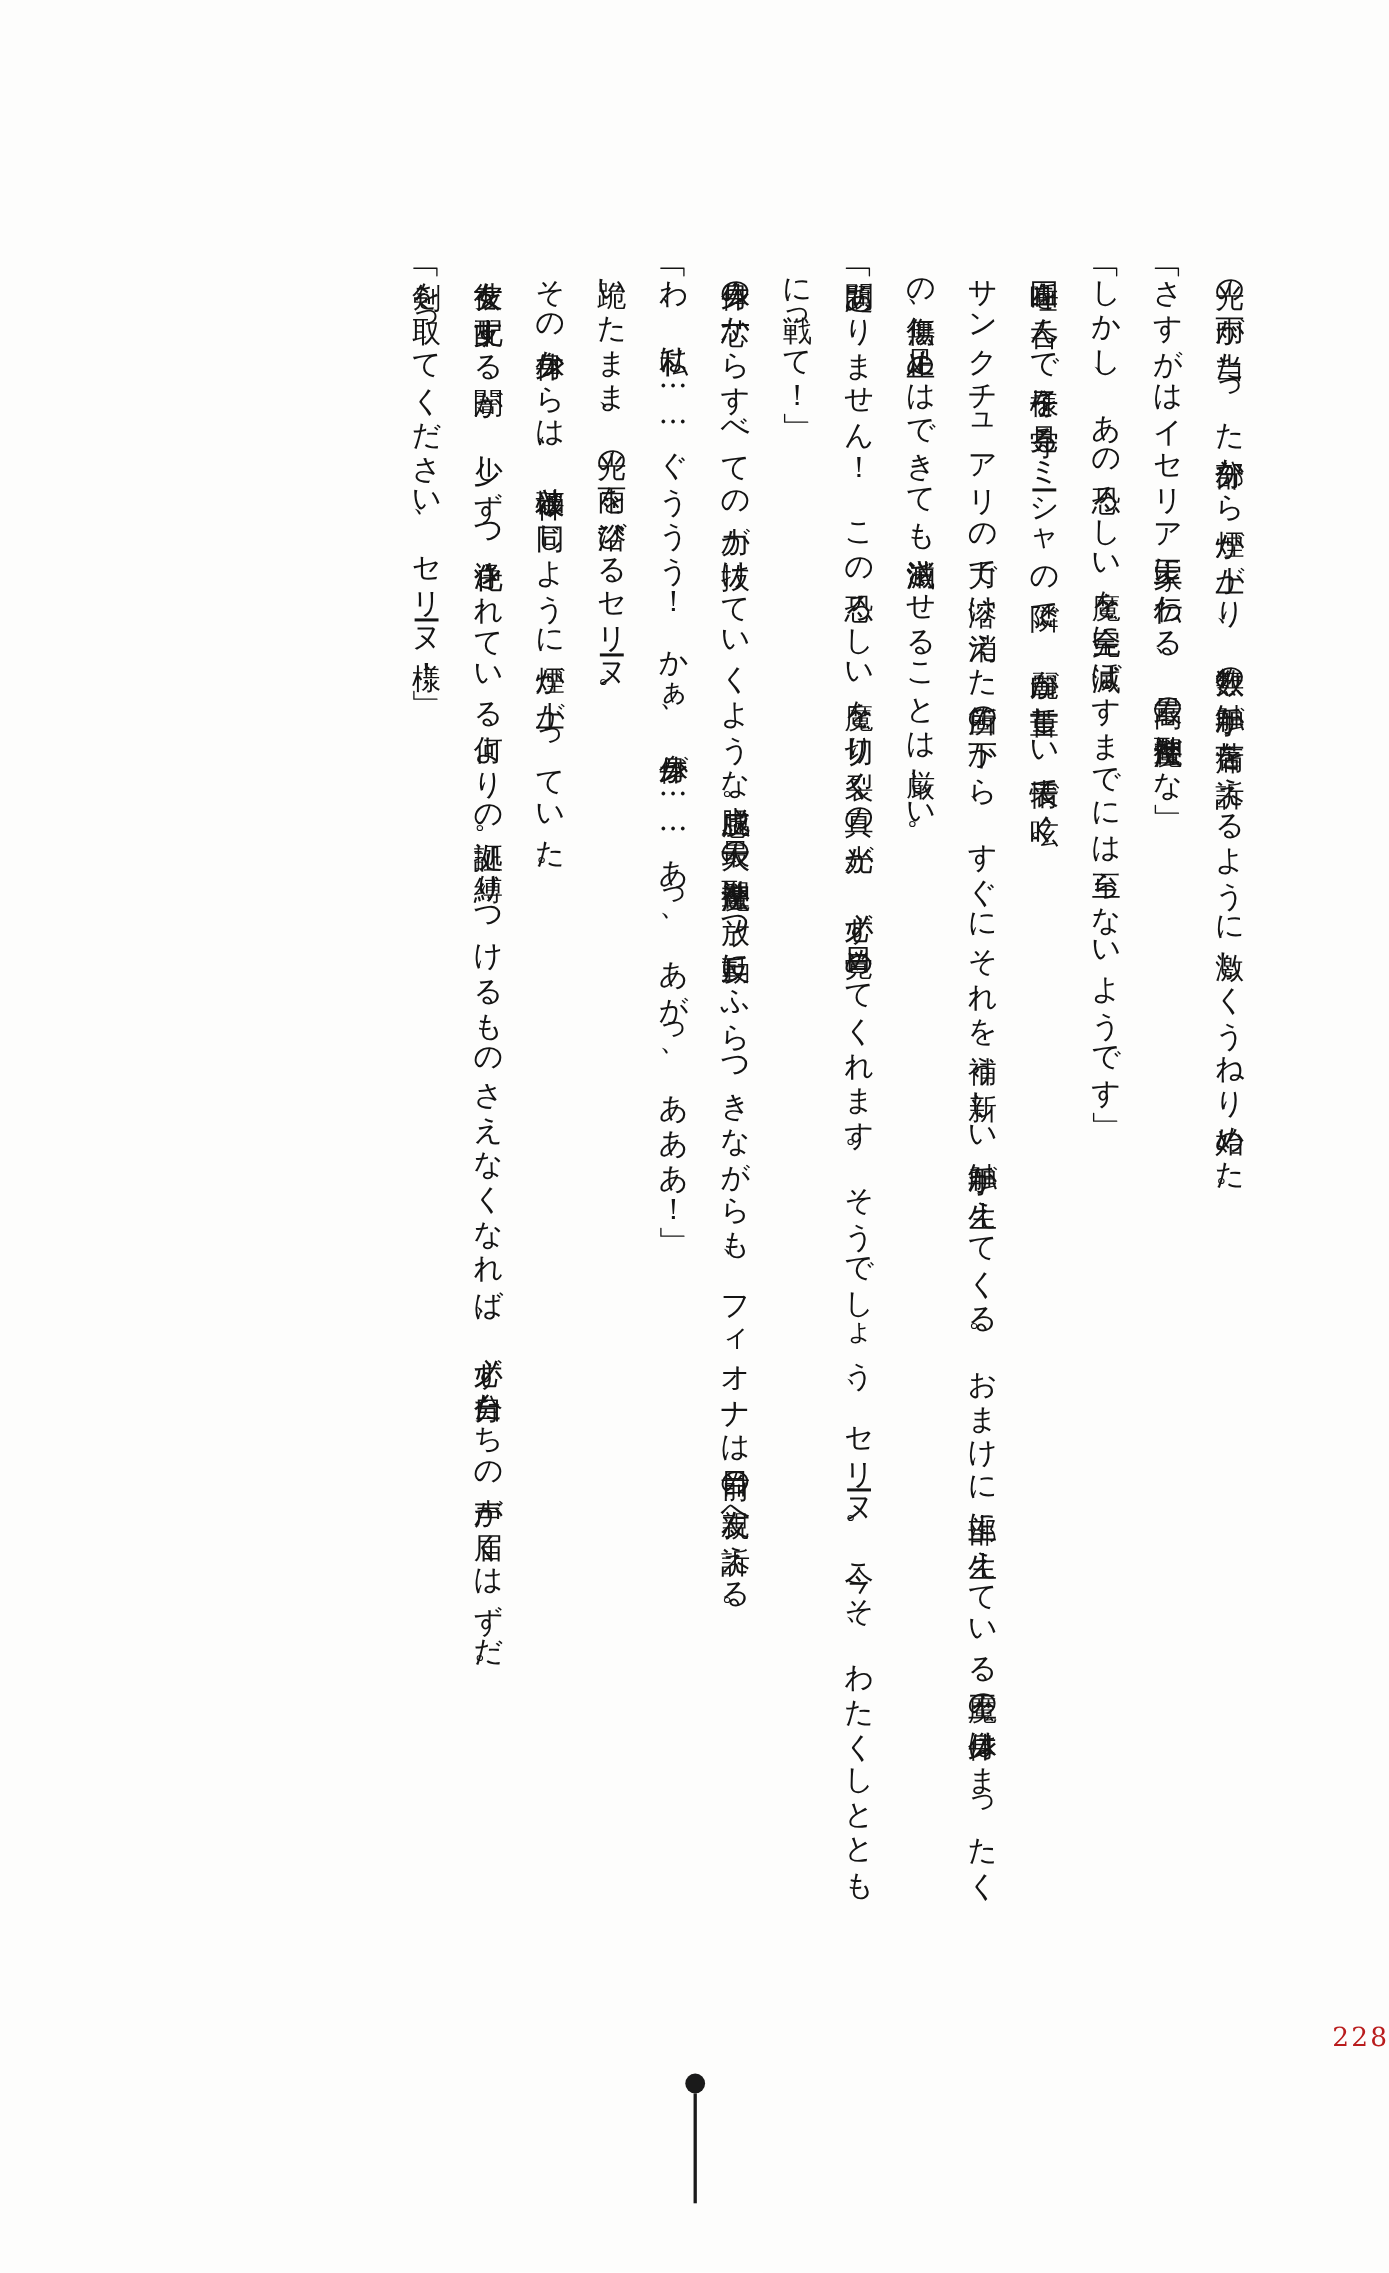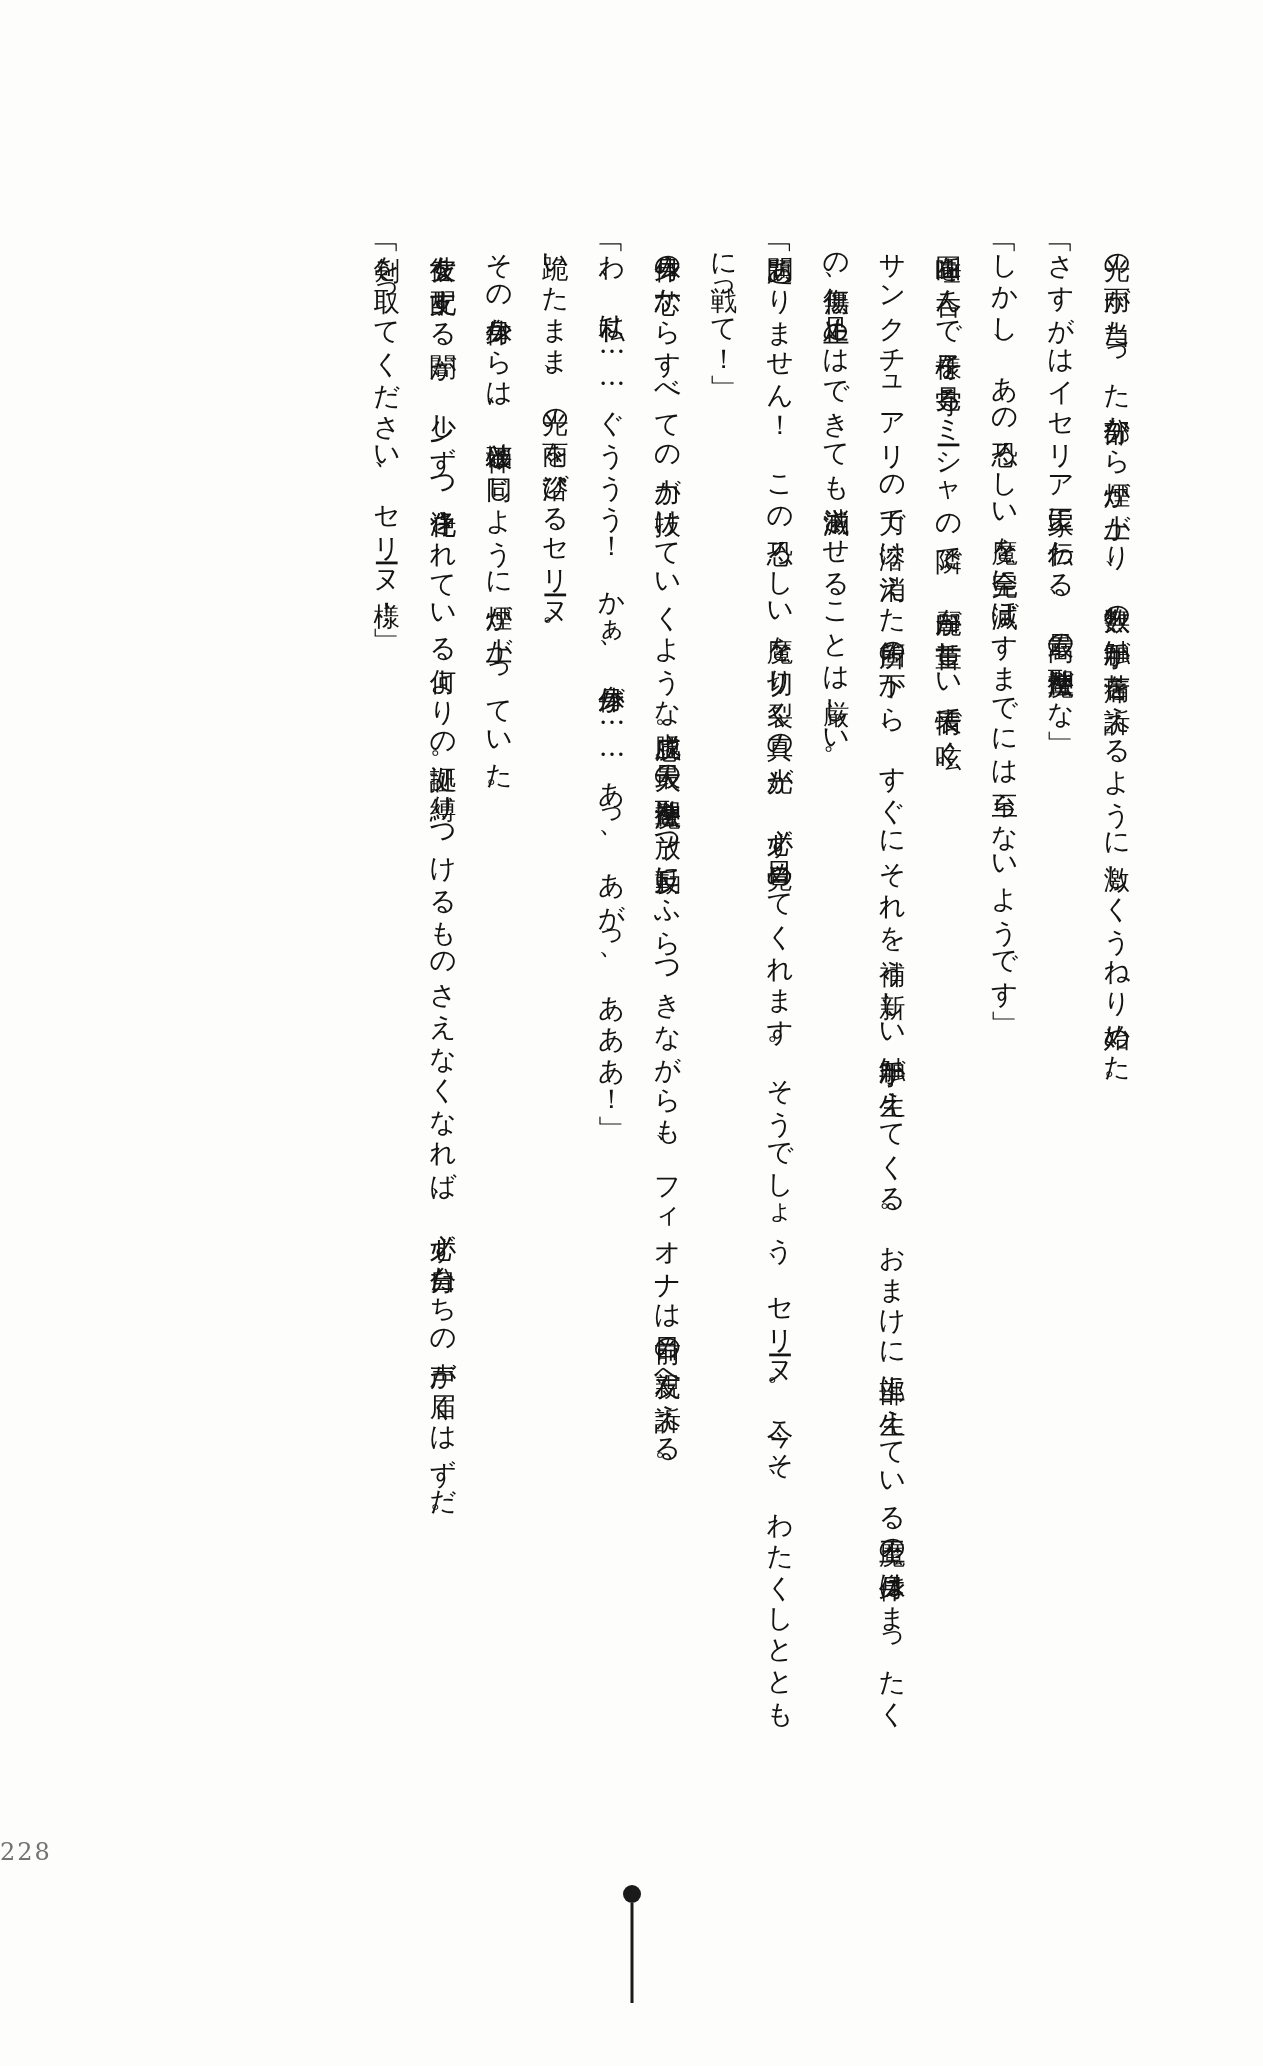--- a/index.html
+++ b/index.html
@@ -44,24 +44,24 @@
     padding: 0;
     text-indent: 0;
   }
 
   
   .page-number {
     position: absolute;
     left: 0;
     right: 0;
     top: 1838px;
-    text-align: left;
+    text-align: right;
     font-size: 24px;
     letter-spacing: 2px;
-    color: #737373;
+    color: #b91c1c;
     font-family: "DejaVu Serif", "Liberation Serif", serif;
   }
 
   
   .binding-mark {
     position: absolute;
     left: 50%;
     top: 1885px;
     transform: translateX(-50%);
     width: 26px;

